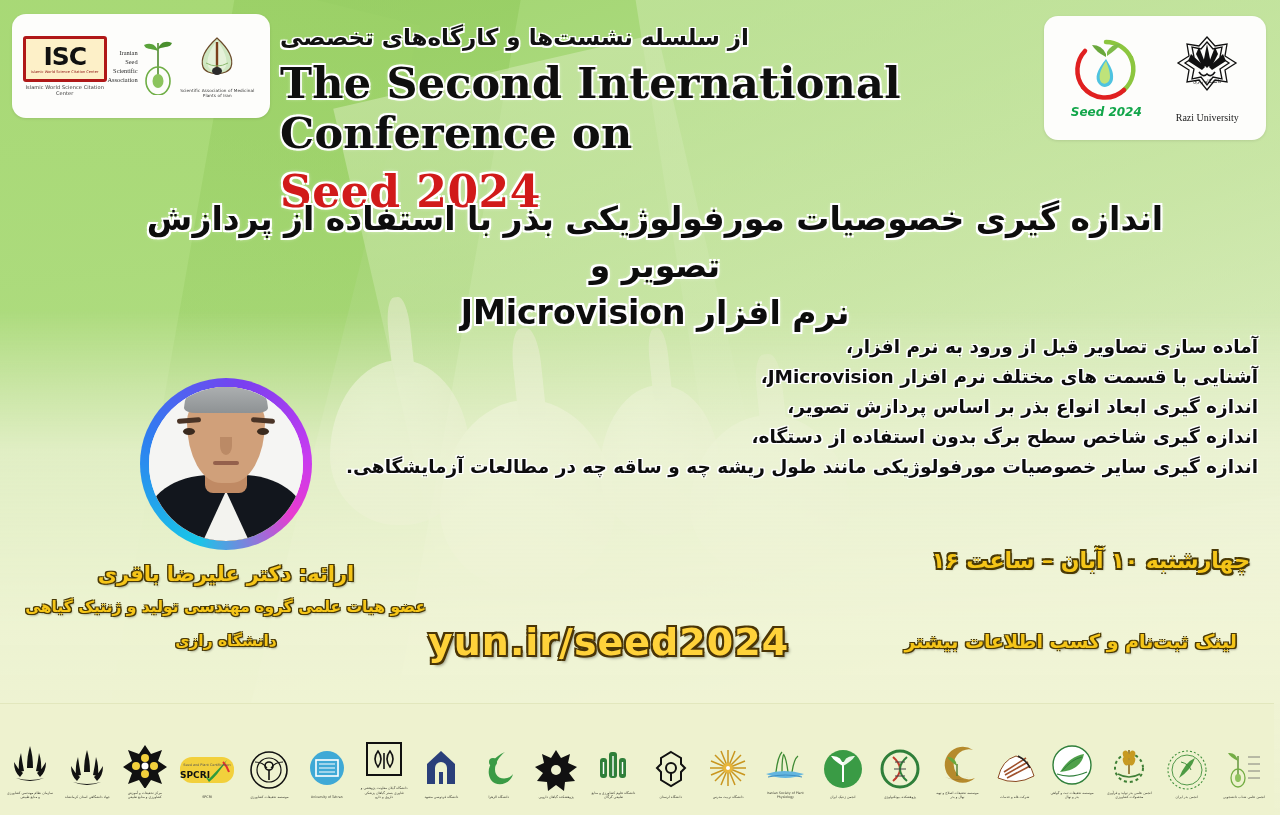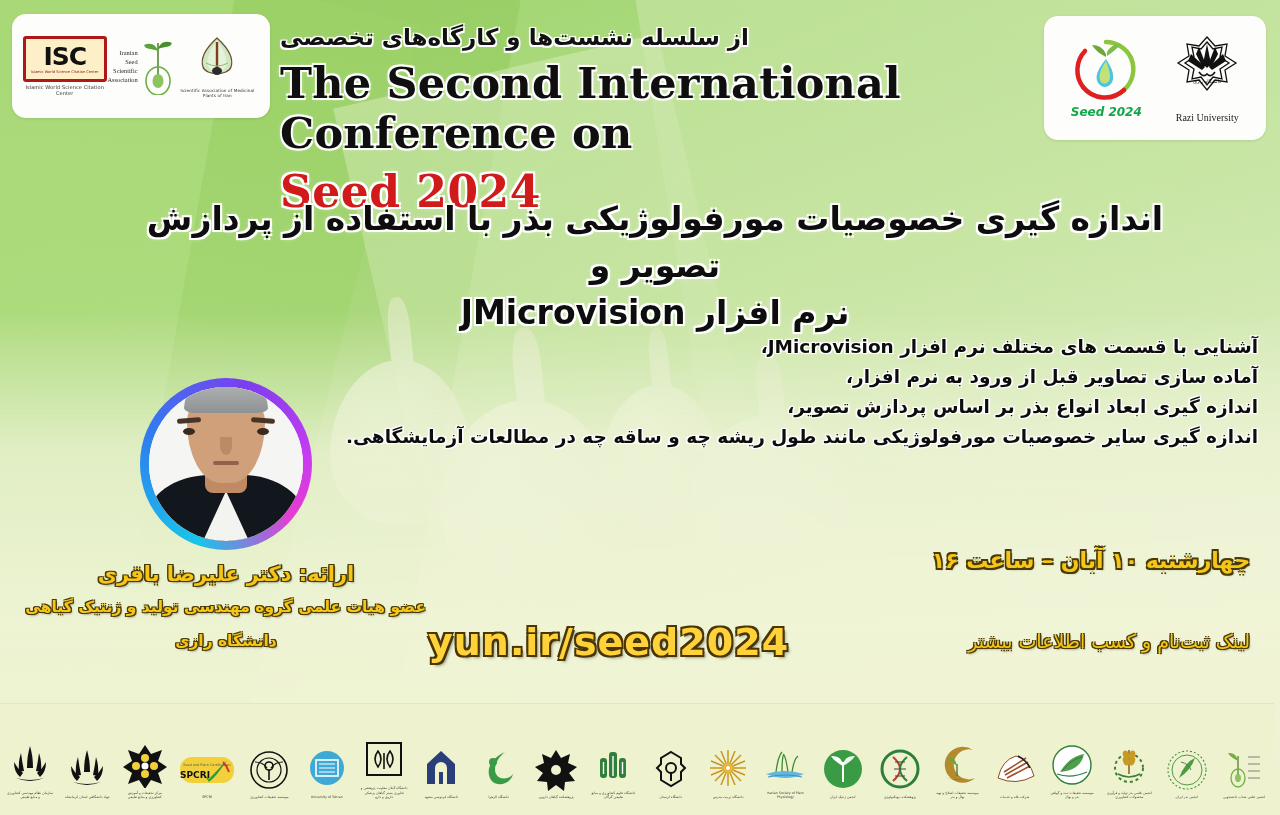--- a/index.html
+++ b/index.html
@@ -220,25 +220,25 @@
     color: #f5c518;
     letter-spacing: .5px;
     text-shadow:
       -1.6px -1.6px 0 #4a3a06, 1.6px -1.6px 0 #4a3a06, -1.6px 1.6px 0 #4a3a06, 1.6px 1.6px 0 #4a3a06,
       2px 2px 2px rgba(0,0,0,.3);
   }
 
   
   .reg-label {
     position: absolute;
-    right: 30px;
+    right: 43px;
     top: 630px;
     direction: rtl;
     font-family: "DejaVu Sans", sans-serif;
-    font-weight: 400;
+    font-weight: 700;
     font-size: 19px;
     color: #f5c518;
     text-shadow:
       -1.3px -1.3px 0 #4a3a06, 1.3px -1.3px 0 #4a3a06, -1.3px 1.3px 0 #4a3a06, 1.3px 1.3px 0 #4a3a06,
       1.6px 1.6px 2px rgba(0,0,0,.28);
   }
   .reg-url {
     position: absolute;
     left: 428px;
     top: 620px;
@@ -455,23 +455,24 @@
     <div class="en-title">The Second International Conference on</div>
     <div class="seed-year">Seed 2024</div>
   </div>
 
   <div class="main-title">
     <div>اندازه گیری خصوصیات مورفولوژیکی بذر با استفاده از پردازش تصویر و</div>
     <div>نرم افزار JMicrovision</div>
   </div>
 
   <ul class="topics">
+    <li>آماده سازی تصاویر قبل از ورود به نرم افزار،</li>
     <li>آشنایی با قسمت های مختلف نرم افزار JMicrovision،</li>
-    <li>آماده سازی تصاویر قبل از ورود به نرم افزار،</li>
     <li>اندازه گیری ابعاد انواع بذر بر اساس پردازش تصویر،</li>
+    <li>اندازه گیری شاخص سطح برگ بدون استفاده از دستگاه،</li>
     <li>اندازه گیری سایر خصوصیات مورفولوژیکی مانند طول ریشه چه و ساقه چه در مطالعات آزمایشگاهی.</li>
   </ul>
 
   <div class="date-line">چهارشنبه ۱۰ آبان – ساعت ۱۶</div>
 
   <div class="reg-label">لینک ثبت‌نام و کسب اطلاعات بیشتر</div>
   <div class="reg-url">yun.ir/seed2024</div>
 
   <div class="speaker">
     <div class="avatar-ring">

